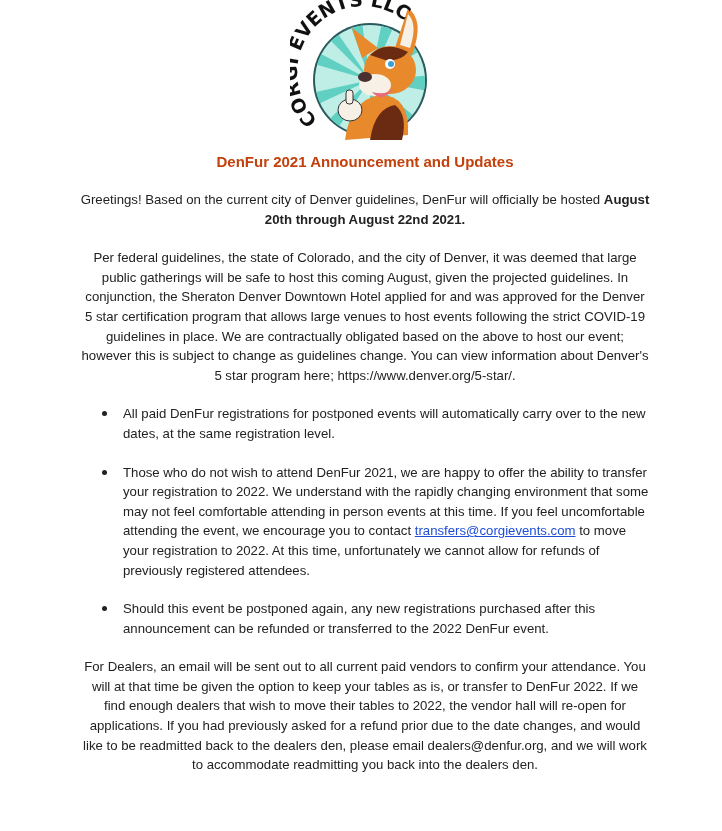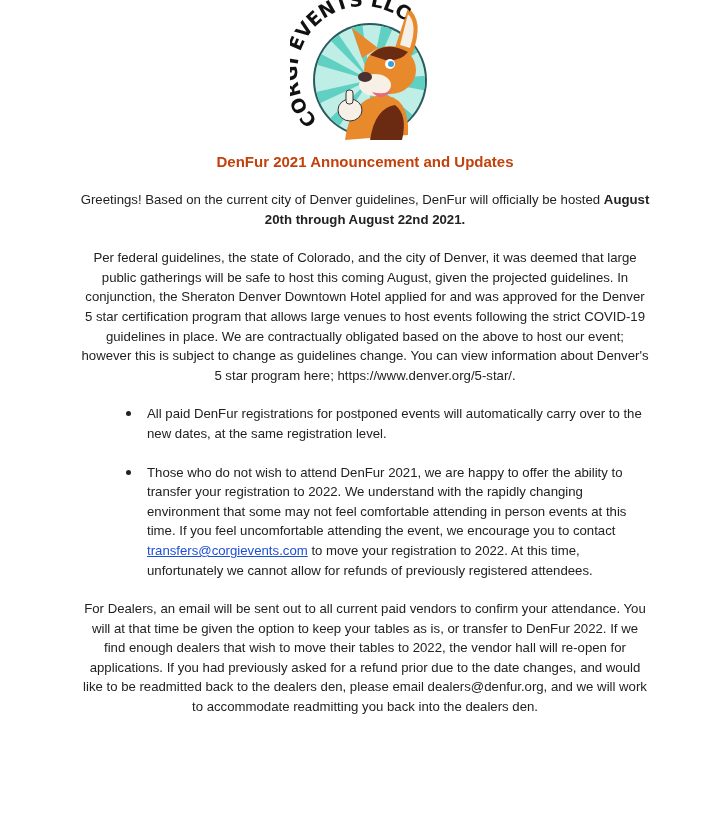--- a/index.html
+++ b/index.html
@@ -16,21 +16,21 @@
   }
   .page {
     position: absolute; left: 80px; top: 152px; width: 570px;
   }
   h1 {
     font-size: 15px; font-weight: bold; text-align: center;
     margin: 0 0 18px 0; line-height: 20px; color: #c2410c;
   }
   p { margin: 0 0 19px 0; text-align: center; }
   ul { margin: 0 0 19px 0; padding-left: 43px; list-style: none; }
-  li { position: relative; margin-bottom: 19px; margin-left: 24px; }
+  li { position: relative; margin-bottom: 19px; }
   li:last-child { margin-bottom: 0; }
   li::before {
     content: ""; position: absolute; left: -21px; top: 7px;
     width: 5px; height: 5px; border-radius: 50%; background: #222;
   }
   a { color: #1d4ed8; text-decoration: underline; }
   b { font-weight: bold; }
 </style>
 </head>
 <body>
@@ -86,17 +86,18 @@
   <h1>DenFur 2021 Announcement and Updates</h1>
 
   <p><span>Greetings! Based on the current city of Denver guidelines, DenFur will officially be hosted </span><b>August 20th through August 22nd 2021.</b></p>
 
   <p>Per federal guidelines, the state of Colorado, and the city of Denver, it was deemed that large public gatherings will be safe to host this coming August, given the projected guidelines. In conjunction, the Sheraton Denver Downtown Hotel applied for and was approved for the Denver 5 star certification program that allows large venues to host events following the strict COVID-19 guidelines in place. We are contractually obligated based on the above to host our event; however this is subject to change as guidelines change. You can view information about Denver's 5 star program here; https://www.denver.org/5-star/.</p>
 
 
   <ul>
     <li>All paid DenFur registrations for postponed events will automatically carry over to the new dates, at the same registration level.</li>
     <li><span>Those who do not wish to attend DenFur 2021, we are happy to offer the ability to transfer your registration to 2022. We understand with the rapidly changing environment that some may not feel comfortable attending in person events at this time. If you feel uncomfortable attending the event, we encourage you to contact </span><a href="#">transfers@corgievents.com</a><span> to move your registration to 2022. At this time, unfortunately we cannot allow for refunds of previously registered attendees.</span></li>
+    <li>Should this event be postponed again, any new registrations purchased after this announcement can be refunded or transferred to the 2022 DenFur event.</li>
   </ul>
 
   <p>For Dealers, an email will be sent out to all current paid vendors to confirm your attendance. You will at that time be given the option to keep your tables as is, or transfer to DenFur 2022. If we find enough dealers that wish to move their tables to 2022, the vendor hall will re-open for applications. If you had previously asked for a refund prior due to the date changes, and would like to be readmitted back to the dealers den, please email dealers@denfur.org, and we will work to accommodate readmitting you back into the dealers den.</p>
 
 </div>
 
 </body></html>

